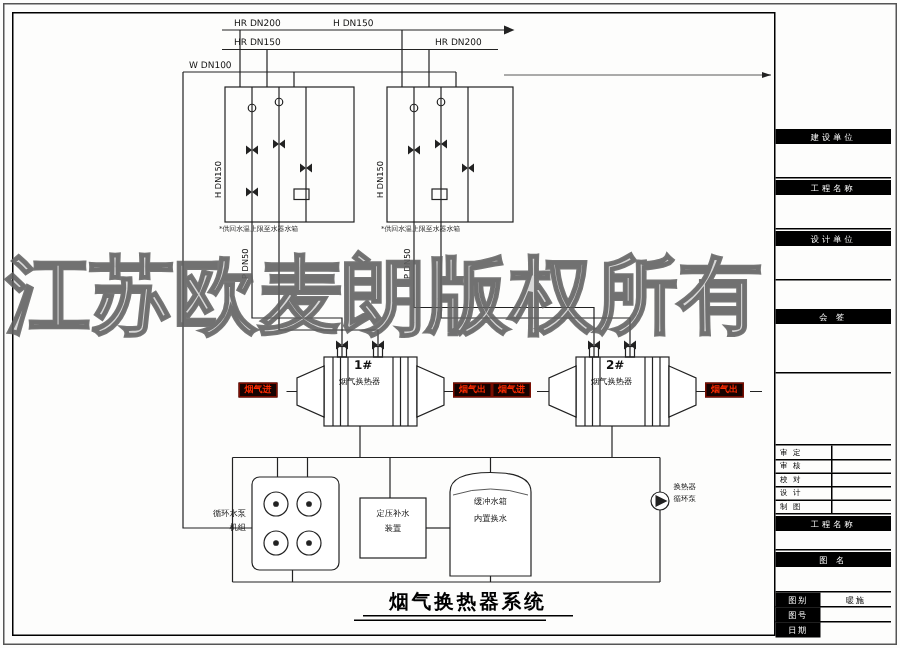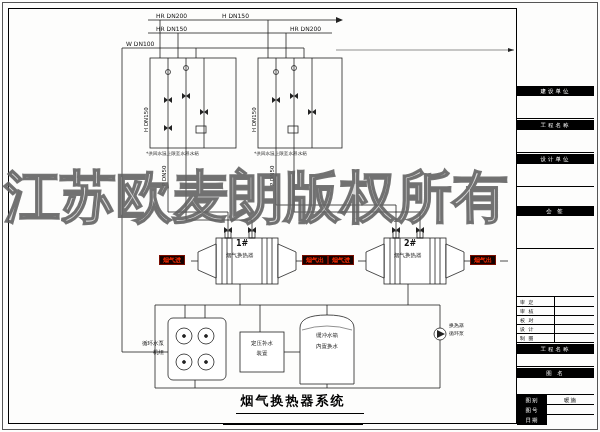--- a/index.html
+++ b/index.html
@@ -9,22 +9,22 @@
   svg.diagram{position:absolute;left:0;top:0;z-index:2;}
   .lbl{position:absolute;color:#111;font-size:6px;line-height:1.1;white-space:nowrap;z-index:10;}
   .vert{transform:rotate(-90deg);transform-origin:left top;}
   .note{font-size:4.6px;color:#222;}
   .tag{position:absolute;background:#160200;color:#ff2b00;border:1px solid #7a0d00;font-size:6px;font-weight:bold;
        padding:1px 3px;z-index:12;line-height:1;white-space:nowrap;}
   .hx-tag{font-weight:bold;font-size:8px;}
   .hx-name{font-size:5.5px;}
   .watermark{position:absolute;left:4px;top:160px;z-index:50;font-size:56px;font-weight:bold;white-space:nowrap;
        color:rgba(130,130,130,0.30);-webkit-text-stroke:1.5px rgba(95,95,95,0.85);letter-spacing:0;}
-  .main-title{position:absolute;left:223px;top:392px;width:140px;text-align:center;font-size:13px;font-weight:bold;
-       letter-spacing:2px;border-bottom:1.4px solid #000;padding-bottom:14px;z-index:10;color:#000;}
+  .main-title{position:absolute;left:242px;top:392px;width:140px;text-align:center;font-size:13px;font-weight:bold;
+       letter-spacing:2px;border-bottom:1.4px solid #000;padding-bottom:0;z-index:10;color:#000;}
   .main-title-underline2{position:absolute;left:236px;top:413px;width:128px;height:1px;background:#000;z-index:10;}
   .titleblock{position:absolute;left:516px;top:8px;width:77px;height:416px;border-left:1.2px solid #000;z-index:8;background:#fdfdfc;}
   .tb-bar{position:absolute;left:0;width:100%;height:10px;background:#000;color:#fff;font-size:5.5px;
        display:flex;align-items:center;justify-content:center;letter-spacing:2px;}
   .tb-line{position:absolute;left:0;width:100%;height:1px;background:#000;}
   .tb-row{position:absolute;left:0;width:100%;height:9px;border-bottom:1px solid #000;font-size:5px;display:flex;align-items:center;}
   .tb-row .lab{padding-left:3px;width:34px;letter-spacing:1px;}
   .tb-row .cell{flex:1;height:100%;border-left:1px solid #000;}
   .tb-grid-row{position:absolute;left:0;width:100%;height:10px;display:flex;border-top:1px solid #000;font-size:5.5px;}
   .tb-grid-row .gcell{flex:1;display:flex;align-items:center;justify-content:center;height:100%;letter-spacing:1px;}

